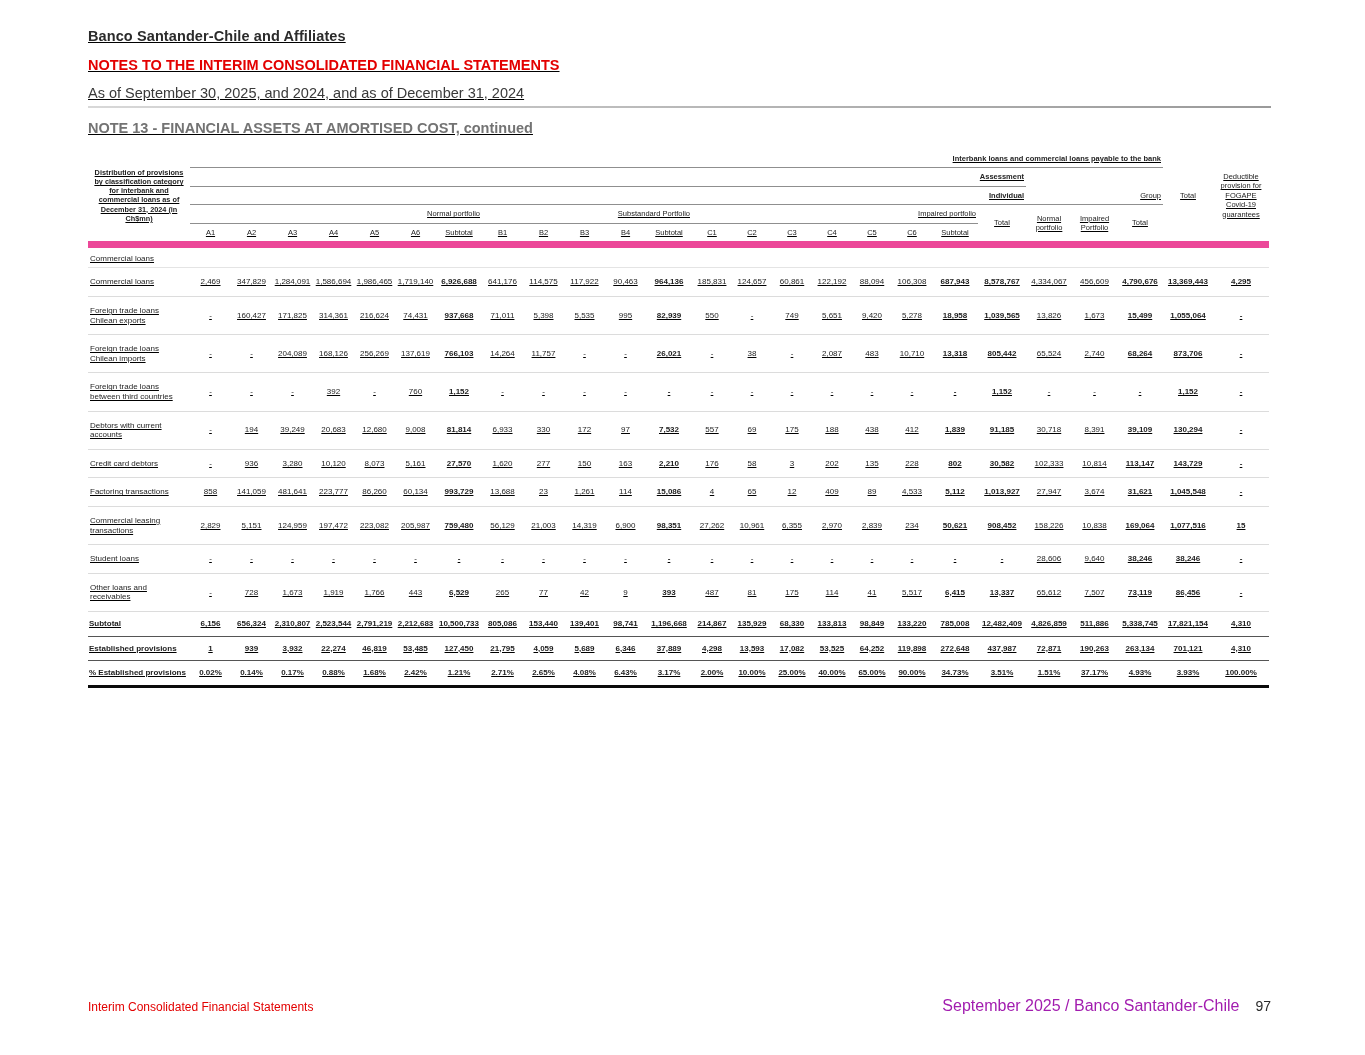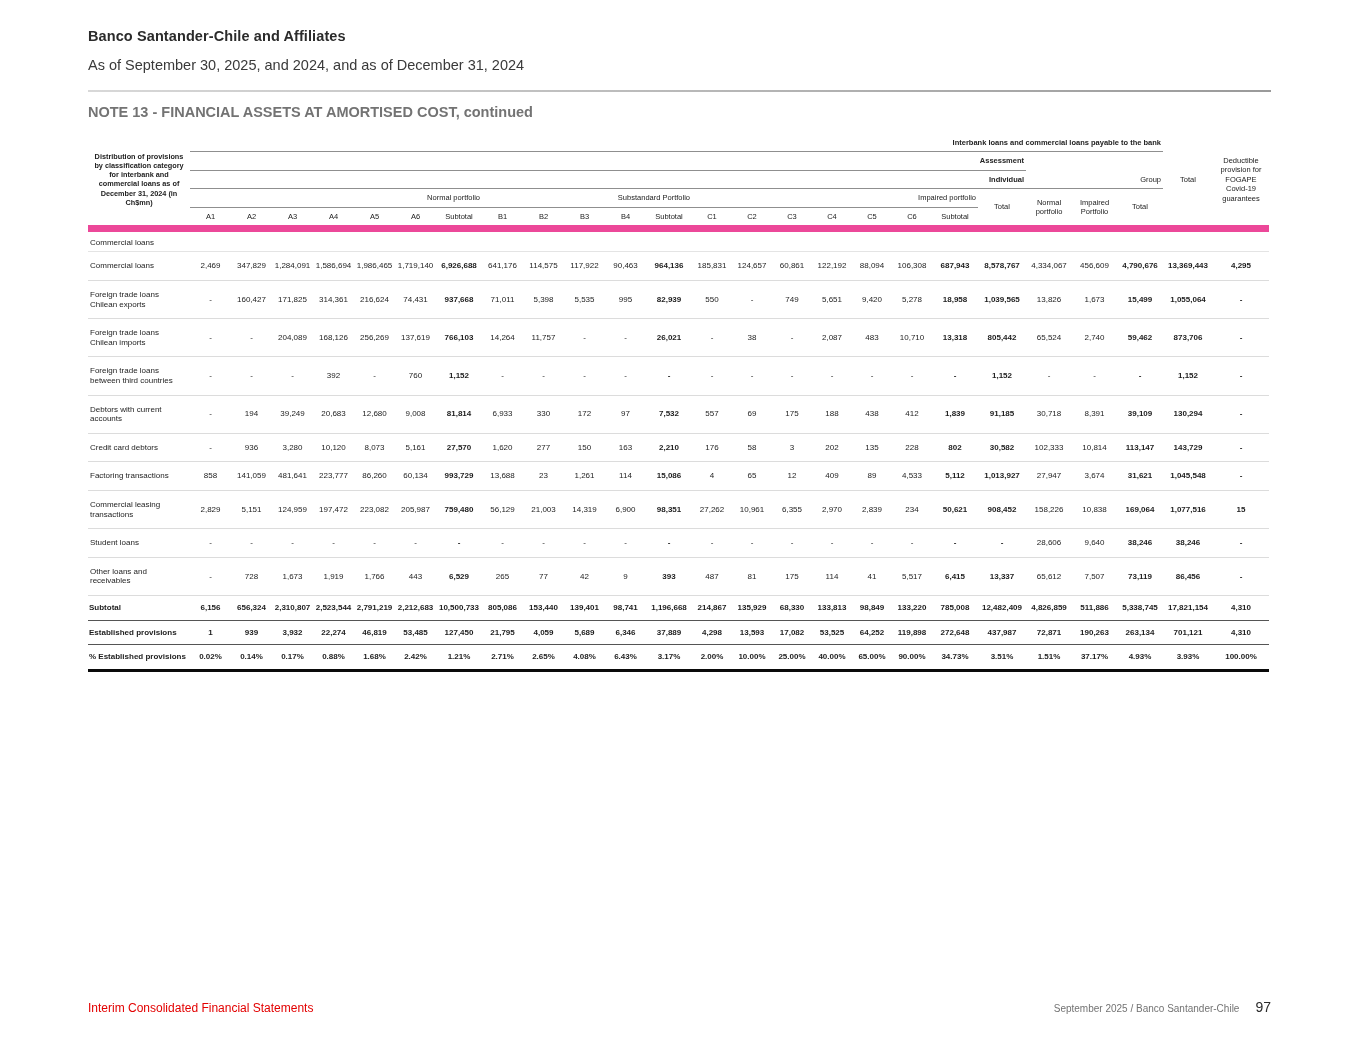--- a/index.html
+++ b/index.html
@@ -1,22 +1,22 @@
 <!DOCTYPE html>
 <html><head>
 <meta charset="utf-8">
 <style>
   * { box-sizing: border-box; margin: 0; padding: 0; }
   html, body { width: 1365px; height: 1055px; background: #ffffff; font-family: "Liberation Sans", sans-serif; }
-  .page { position: relative; width: 1359px; height: 1055px; overflow: hidden; background: #fff; }
+  .page { position: relative; width: 1359px; height: 1055px; overflow: hidden; background: #fff; text-decoration: underline; }
   .content { padding: 28px 88px 0 88px; }
 
   .company   { font-size: 14.5px; font-weight: 700; color: #2b2b2b; margin-bottom: 13px; letter-spacing: .1px; }
   .doc-title { font-size: 14.5px; font-weight: 700; color: #e30000; margin-bottom: 12px; }
-  .date-line { font-size: 14.5px; font-weight: 400; color: #3a3a3a; margin-bottom: 17px; }
+  .date-line { font-size: 14.5px; font-weight: 400; color: #3a3a3a; margin-bottom: 5px; }
   .rule { height: 2px; border: 0; background: linear-gradient(to right, #d8d8d8, #9a9a9a); margin: 0 0 12px 0; }
   .note-title { font-size: 14.5px; font-weight: 700; color: #737373; margin: 2px 0 14px 0; }
 
   table { border-collapse: collapse; table-layout: fixed; margin-top: 8px; }
   thead th { font-size: 7.5px; font-weight: 400; color: #222; text-align: center; vertical-align: middle; padding: 4px 2px; line-height: 1.25; }
   thead th.bold-h { font-weight: 700; }
   thead th.h-span { border-bottom: 1px solid #8f8f8f; text-align: right; }
   thead th.bb { border-bottom: 7px solid #ec4899; }
   th.corner { font-size: 7.3px; font-weight: 700; padding: 2px 4px; }
   th.narrow-h { padding: 2px 1px; }
@@ -26,30 +26,31 @@
   td.row-label { text-align: left; padding-left: 2px; padding-right: 4px; }
   tr.section-row td { text-align: left; padding: 6px 2px 4px 2px; border-bottom: 1px solid #e4e4e4; }
   td.b { font-weight: 700; }
   tr.sum td { font-weight: 700; border-top: 1px solid #555; border-bottom: 1px solid #555; padding: 7px 1px; }
   tr.last td { border-bottom: 3px solid #0a0a0a; }
 
   .footer { position: absolute; left: 88px; right: 88px; bottom: 40px;
             display: flex; justify-content: space-between; align-items: baseline; }
   .footer-left { font-size: 12px; color: #e30000; }
   .footer-right { display: flex; align-items: baseline; gap: 16px; }
-  .footer-date { font-size: 10px; color: #737373; }
+  .footer-date { font-size: 16px; color: #a21caf; }
   .page-num { font-size: 14px; color: #2b2b2b; }
 </style>
 </head>
 <body>
 
 <div class="page">
   <div class="content">
 
     <div class="company">Banco Santander-Chile and Affiliates</div>
+    <div class="doc-title">NOTES TO THE INTERIM CONSOLIDATED FINANCIAL STATEMENTS</div>
     <div class="date-line">As of September 30, 2025, and 2024, and as of December 31, 2024</div>
     <hr class="rule">
     <div class="note-title">NOTE 13 - FINANCIAL ASSETS AT AMORTISED COST, continued</div>
 
     <table>
       <colgroup id="colgroup">
           <col style="width: 102px;">
           <col style="width: 41px;">
           <col style="width: 41px;">
           <col style="width: 41px;">
@@ -199,21 +200,21 @@
             <td>-</td>
             <td>38</td>
             <td>-</td>
             <td>2,087</td>
             <td>483</td>
             <td>10,710</td>
             <td class="b">13,318</td>
             <td class="b">805,442</td>
             <td>65,524</td>
             <td>2,740</td>
-            <td class="b">59,462</td>
+            <td class="b">68,264</td>
             <td class="b">873,706</td>
             <td class="b">-</td>
           </tr>
           <tr>
             <td class="row-label">Foreign trade loans between third countries</td>
             <td>-</td>
             <td>-</td>
             <td>-</td>
             <td>392</td>
             <td>-</td>

